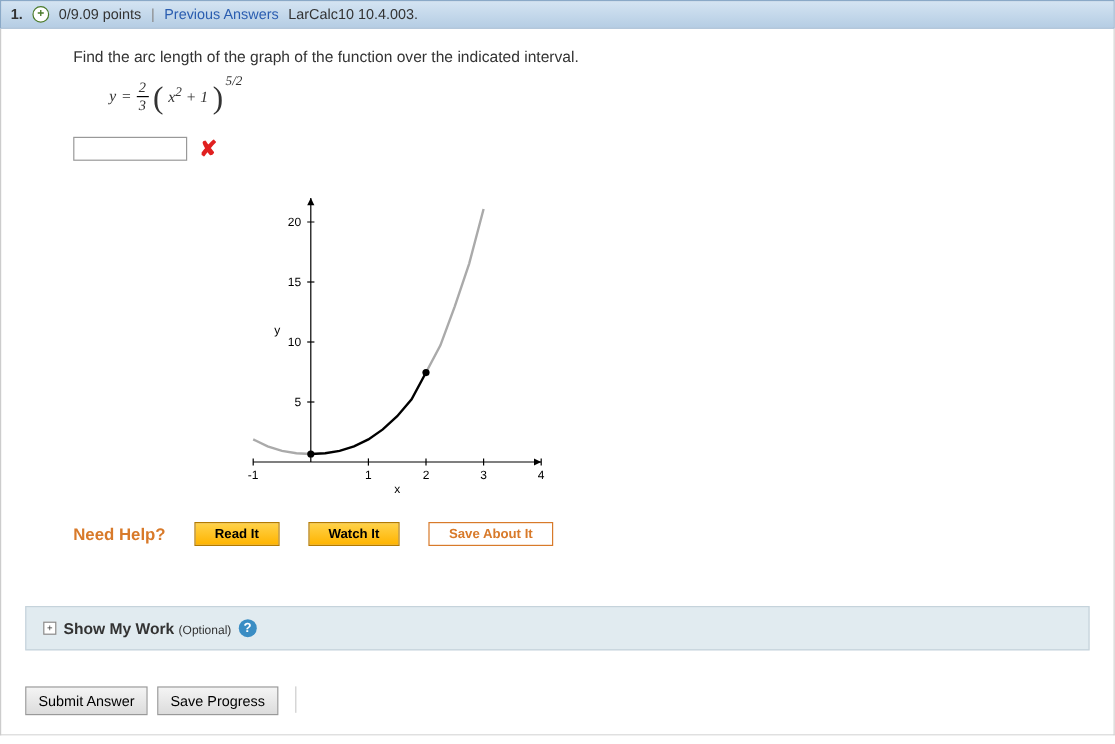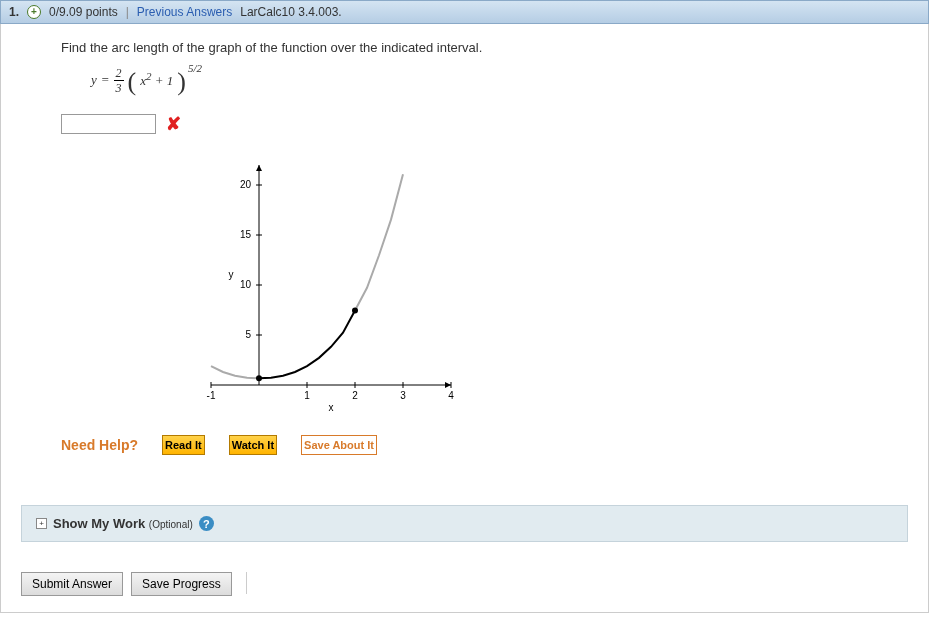--- a/index.html
+++ b/index.html
@@ -97,21 +97,21 @@
       margin-bottom: 50px;
     }
     .need-help-label {
       color: #d87a2a;
       font-weight: bold;
       font-size: 14px;
     }
     .help-btn {
       background: linear-gradient(to bottom, #ffd24a 0%, #ffb400 100%);
       border: 1px solid #b37a00;
-      padding: 3px 2px;
+      padding: 3px 16px;
       font-size: 11px;
       font-weight: bold;
       color: #000;
       cursor: pointer;
     }
     .help-btn.outline {
       background: #fff;
       border: 1px solid #d87a2a;
       color: #d87a2a;
     }
@@ -176,21 +176,21 @@
   </style>
 </head>
 <body>
 
 <div class="question-header">
   <span class="q-number">1.</span>
   <span class="plus-icon">+</span>
   <span class="points">0/9.09 points</span>
   <span class="pipe">|</span>
   <a class="prev-answers">Previous Answers</a>
-  <span class="assignment-id">LarCalc10 3.4.003.</span>
+  <span class="assignment-id">LarCalc10 10.4.003.</span>
 </div>
 
 <div class="question-body">
 
   <div class="prompt">Find the arc length of the graph of the function over the indicated interval.</div>
 
   <div class="equation">
     <span>y</span>
     <span> = </span>
     <span class="frac">

